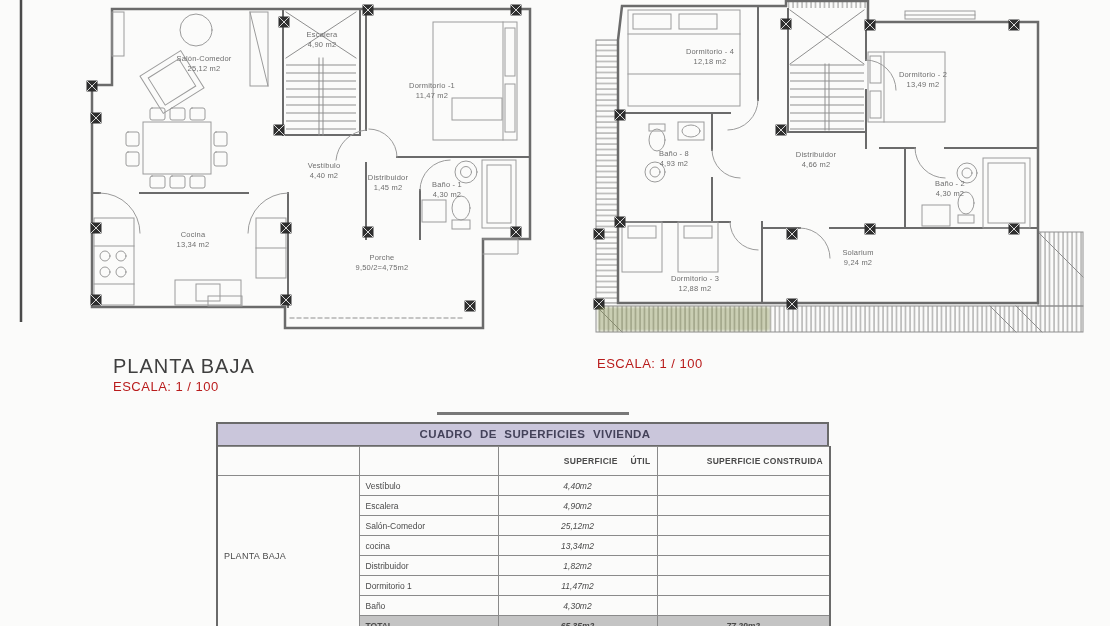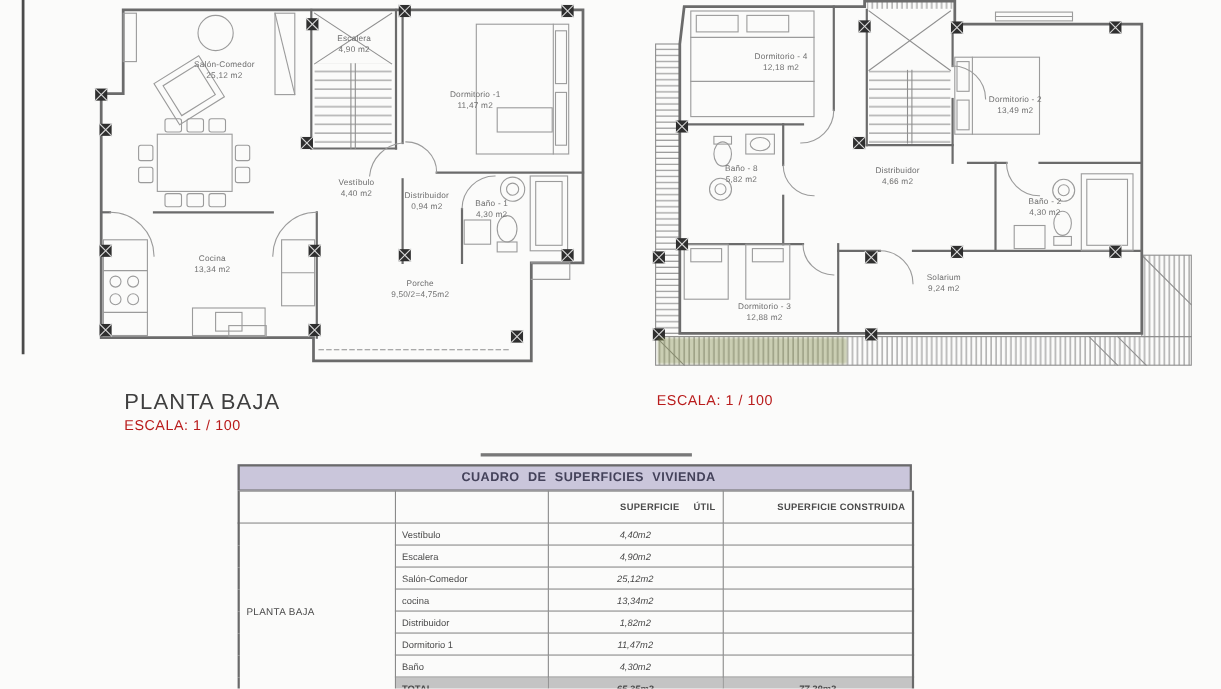--- a/index.html
+++ b/index.html
@@ -310,46 +310,46 @@
   <div class="rlab" style="left:432px;top:91px">
     <span>Dormitorio -1</span>
       <span>11,47 m2</span>
   </div>
   <div class="rlab" style="left:324px;top:171px">
     <span>Vestíbulo</span>
       <span>4,40 m2</span>
   </div>
   <div class="rlab" style="left:388px;top:183px">
     <span>Distribuidor</span>
-      <span>0,94 m2</span>
+      <span>1,45 m2</span>
   </div>
   <div class="rlab" style="left:447px;top:190px">
     <span>Baño - 1</span>
       <span>4,30 m2</span>
   </div>
   <div class="rlab" style="left:193px;top:240px">
     <span>Cocina</span>
       <span>13,34 m2</span>
   </div>
   <div class="rlab" style="left:382px;top:263px">
     <span>Porche</span>
       <span>9,50/2=4,75m2</span>
   </div>
 
   <div class="rlab" style="left:710px;top:57px">
     <span>Dormitorio - 4</span>
       <span>12,18 m2</span>
   </div>
-  <div class="rlab" style="left:923px;top:96px">
+  <div class="rlab" style="left:923px;top:80px">
     <span>Dormitorio - 2</span>
       <span>13,49 m2</span>
   </div>
   <div class="rlab" style="left:674px;top:159px">
     <span>Baño - 8</span>
-      <span>5,82 m2</span>
+      <span>4,93 m2</span>
   </div>
   <div class="rlab" style="left:816px;top:160px">
     <span>Distribuidor</span>
       <span>4,66 m2</span>
   </div>
   <div class="rlab" style="left:950px;top:189px">
     <span>Baño - 2</span>
       <span>4,30 m2</span>
   </div>
   <div class="rlab" style="left:695px;top:284px">

